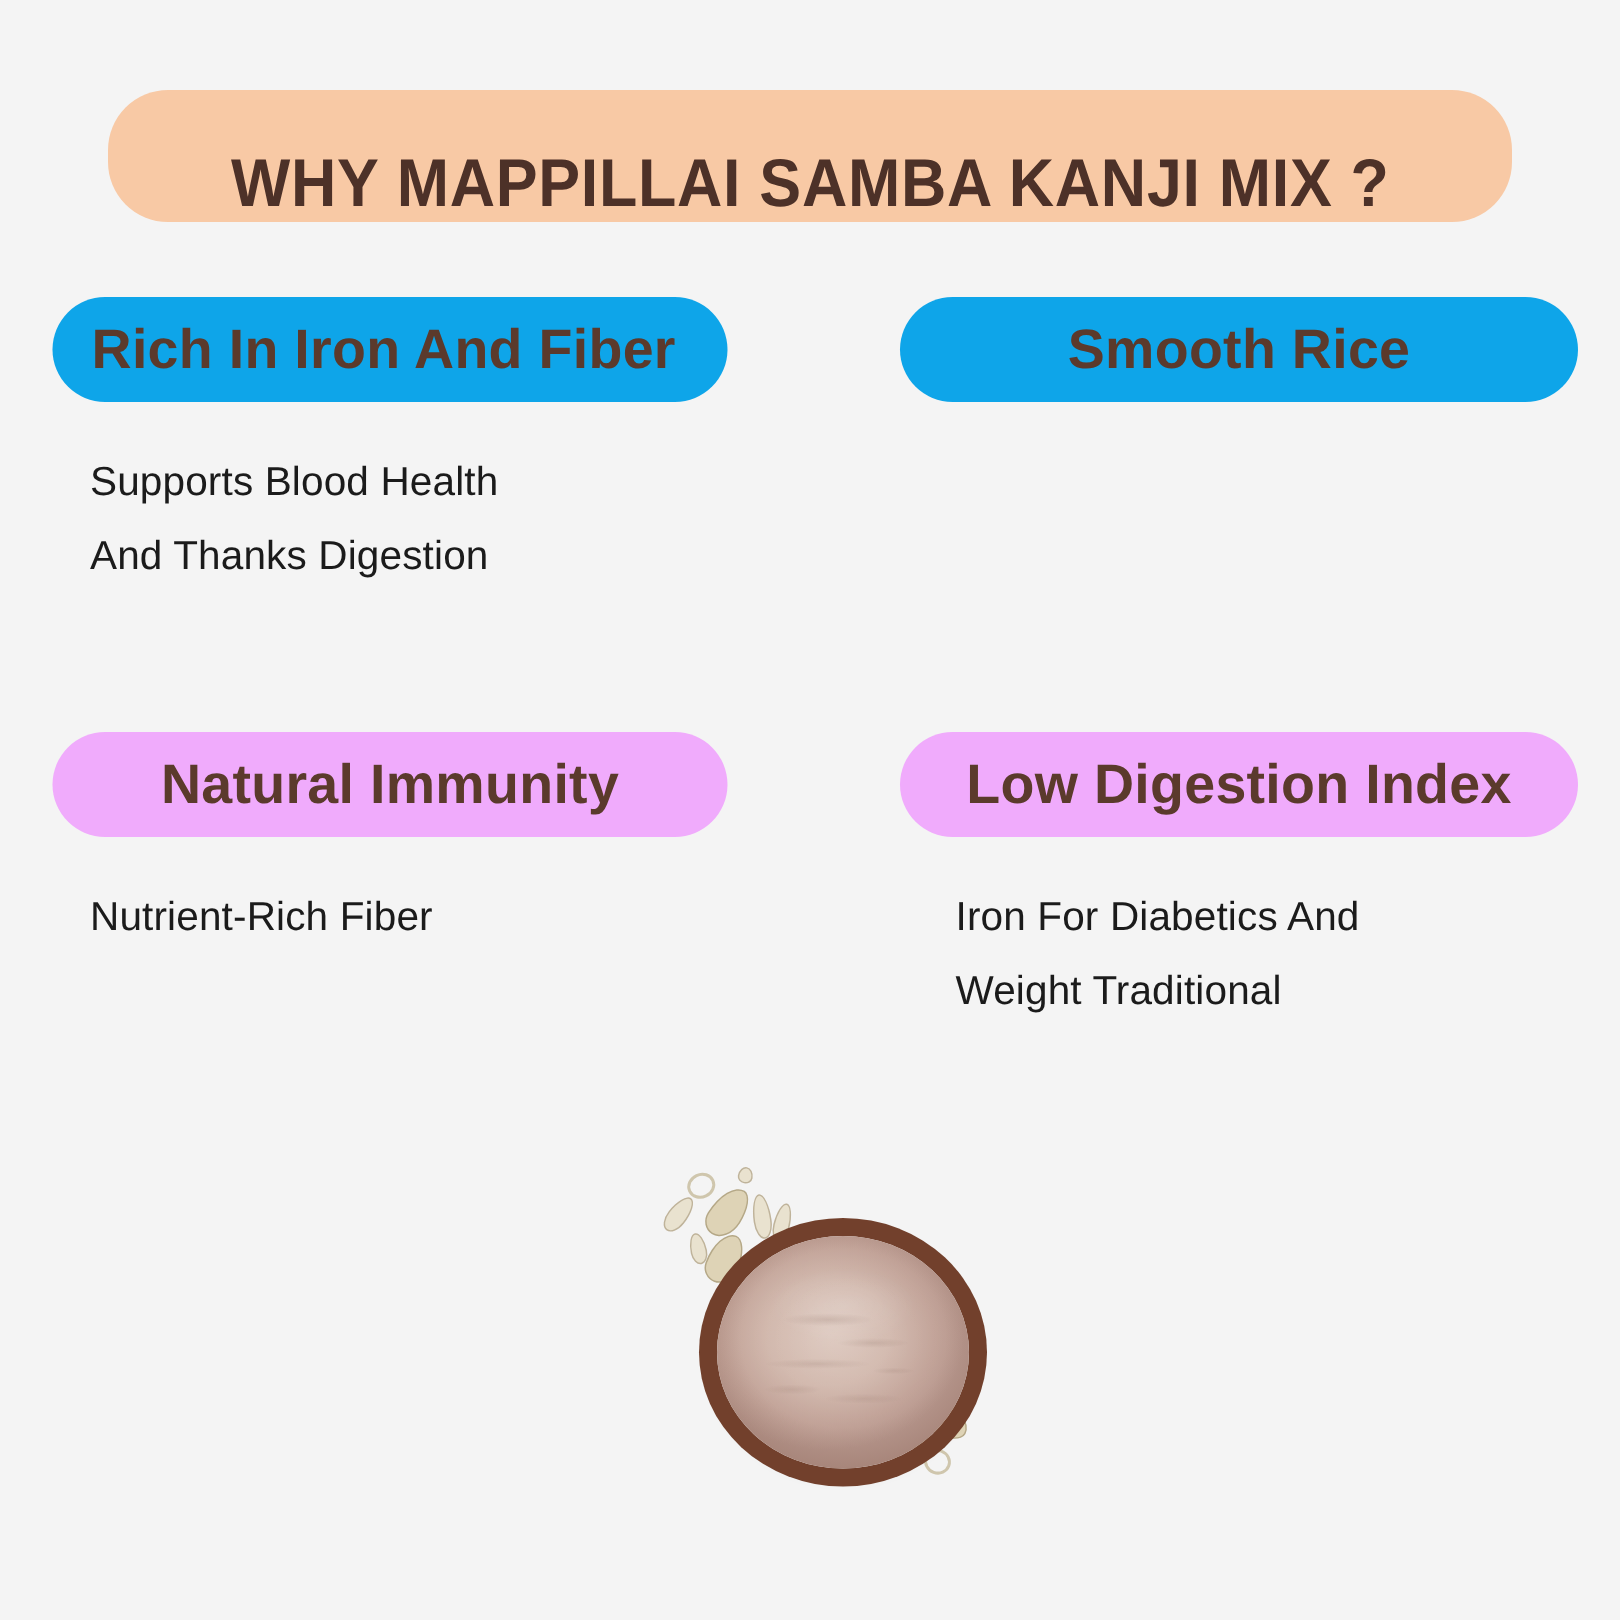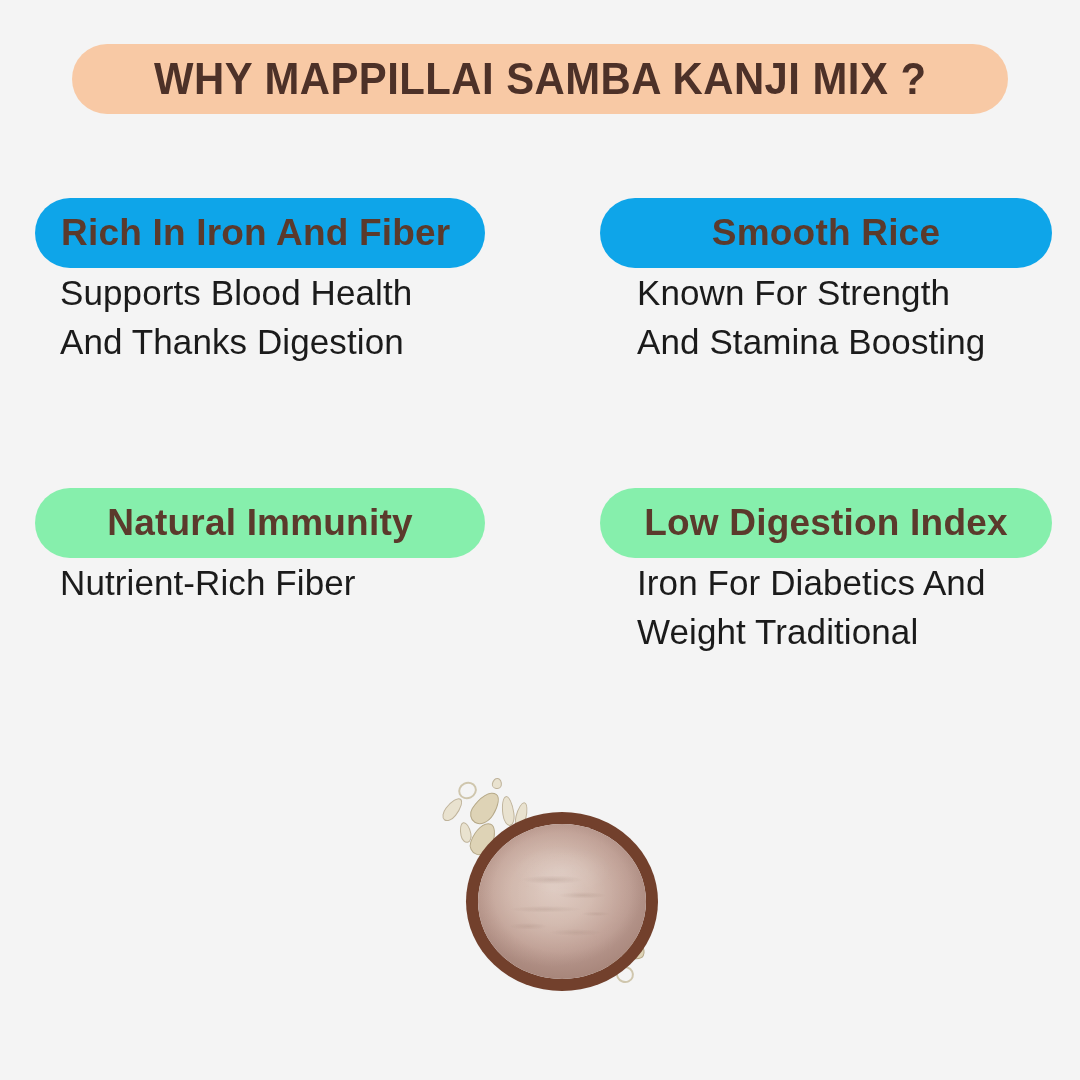--- a/index.html
+++ b/index.html
@@ -21,27 +21,27 @@
     left: 0; top: 0;
     width: 1080px;
     height: 1080px;
     background: #f4f4f4;
   }
 
   
   .header-pill {
     position: absolute;
     left: 72px;
-    top: 44px;
+    top: 60px;
     width: 936px;
-    height: 70px;
+    height: 88px;
     background: #f8c9a5;
     border-radius: 40px;
     display: flex;
-    align-items: center;
+    align-items: flex-end;
     justify-content: center;
     box-sizing: border-box;
   }
   .header-title {
     font-family: "Liberation Sans Narrow", "Liberation Sans", sans-serif;
     font-weight: 700;
     font-size: 45px;
     letter-spacing: 0.5px;
     color: #4d3128;
     white-space: nowrap;
@@ -68,36 +68,37 @@
   .feature-pill {
     width: 100%;
     height: 70px;
     border-radius: 38px;
     display: flex;
     align-items: center;
     justify-content: center;
     box-sizing: border-box;
   }
   .feature-pill.green { background: #0ea5e9; }
-  .feature-pill.peach { background: #86efac; }
+  .feature-pill.peach { background: #f0abfc; }
 
   .feature-title {
     font-family: "Liberation Sans Narrow", "Liberation Sans", sans-serif;
     font-weight: 700;
     font-size: 37px;
     color: #5b3a2c;
     white-space: nowrap;
     letter-spacing: 0.2px;
   }
 
   .feature-body {
+    margin-top: 29px;
     padding-left: 25px;
     font-family: "Liberation Sans Narrow", "Liberation Sans", sans-serif;
     font-weight: 400;
-    font-size: 35px;
+    font-size: 27px;
     line-height: 49px;
     color: #1b1b1b;
     letter-spacing: 0.1px;
   }
   .feature-card.col-right .feature-body { padding-left: 37px; }
   .feature-body .line { display: block; white-space: nowrap; }
 
   
   .product-photo {
     position: absolute;
@@ -185,24 +186,20 @@
       <div class="feature-body">
         <span class="line">Supports Blood Health</span>
         <span class="line">And Thanks Digestion</span>
       </div>
     </div>
 
     <div class="feature-card col-right row-1">
       <div class="feature-pill green">
         <span class="feature-title">Smooth Rice</span>
       </div>
-      <div class="feature-body">
-        <span class="line">Known For Strength</span>
-        <span class="line">And Stamina Boosting</span>
-      </div>
     </div>
 
     <div class="feature-card col-left row-2">
       <div class="feature-pill peach">
         <span class="feature-title">Natural Immunity</span>
       </div>
       <div class="feature-body">
         <span class="line">Nutrient-Rich Fiber</span>
       </div>
     </div>

